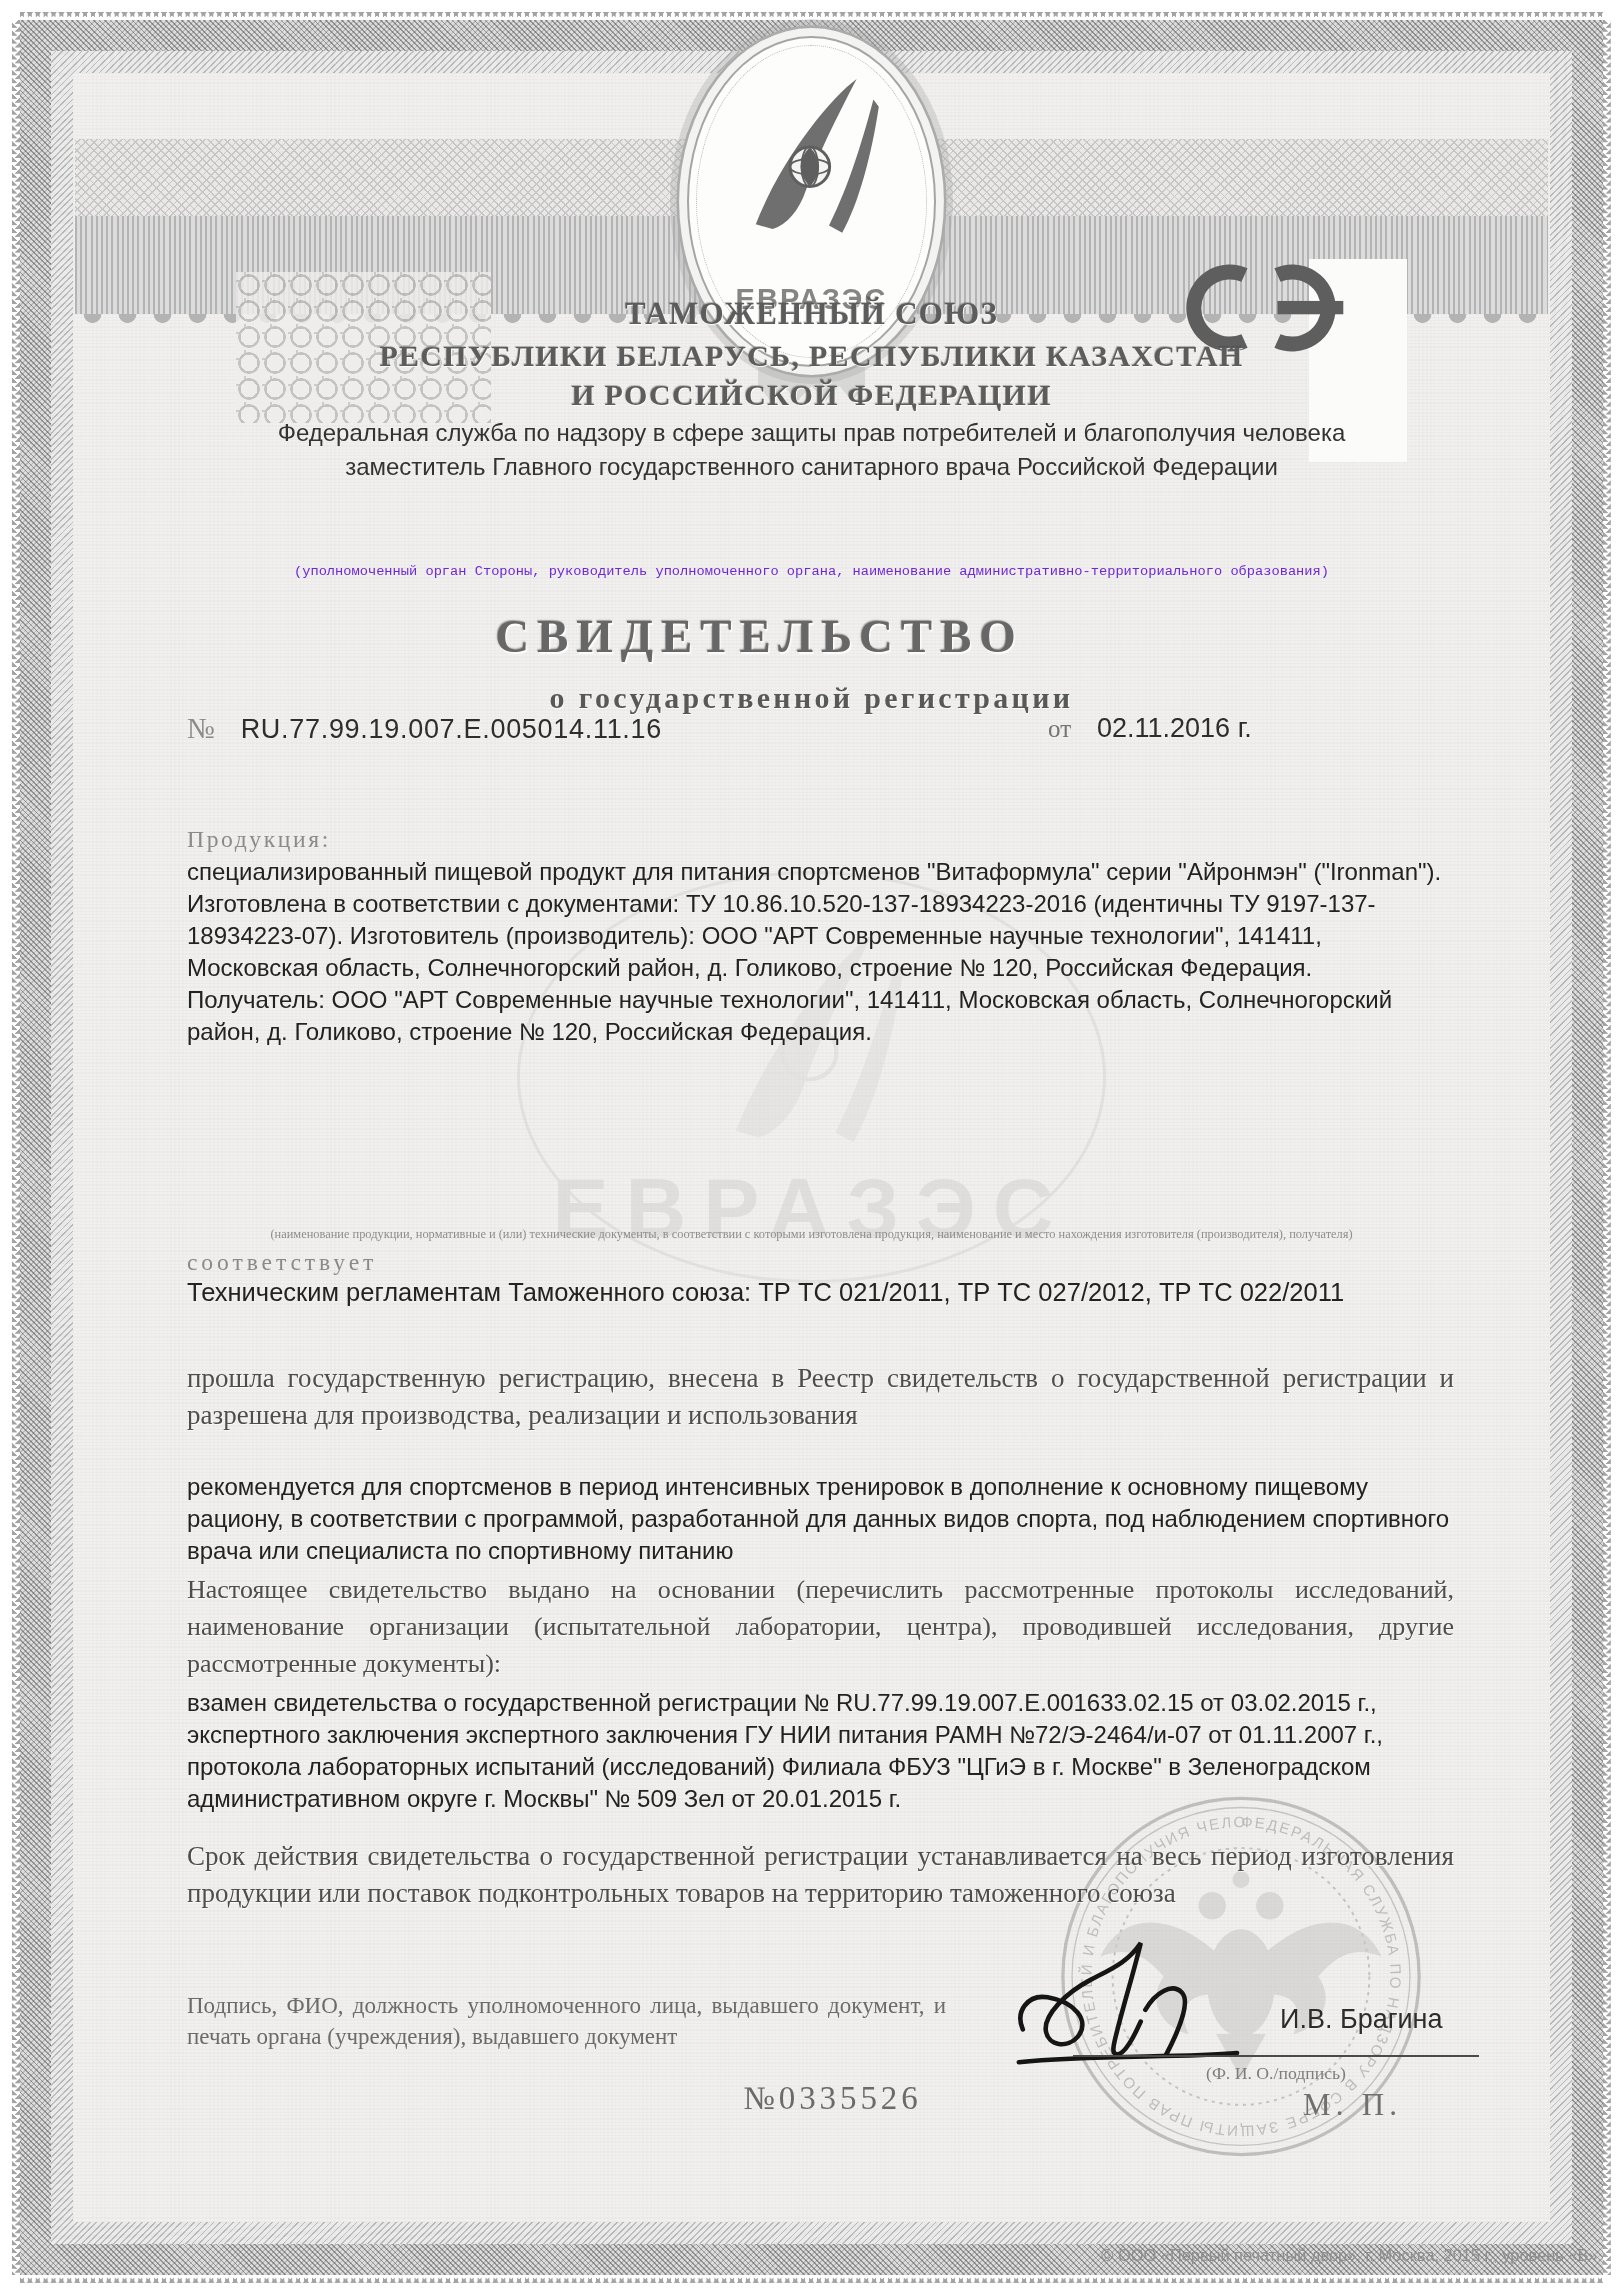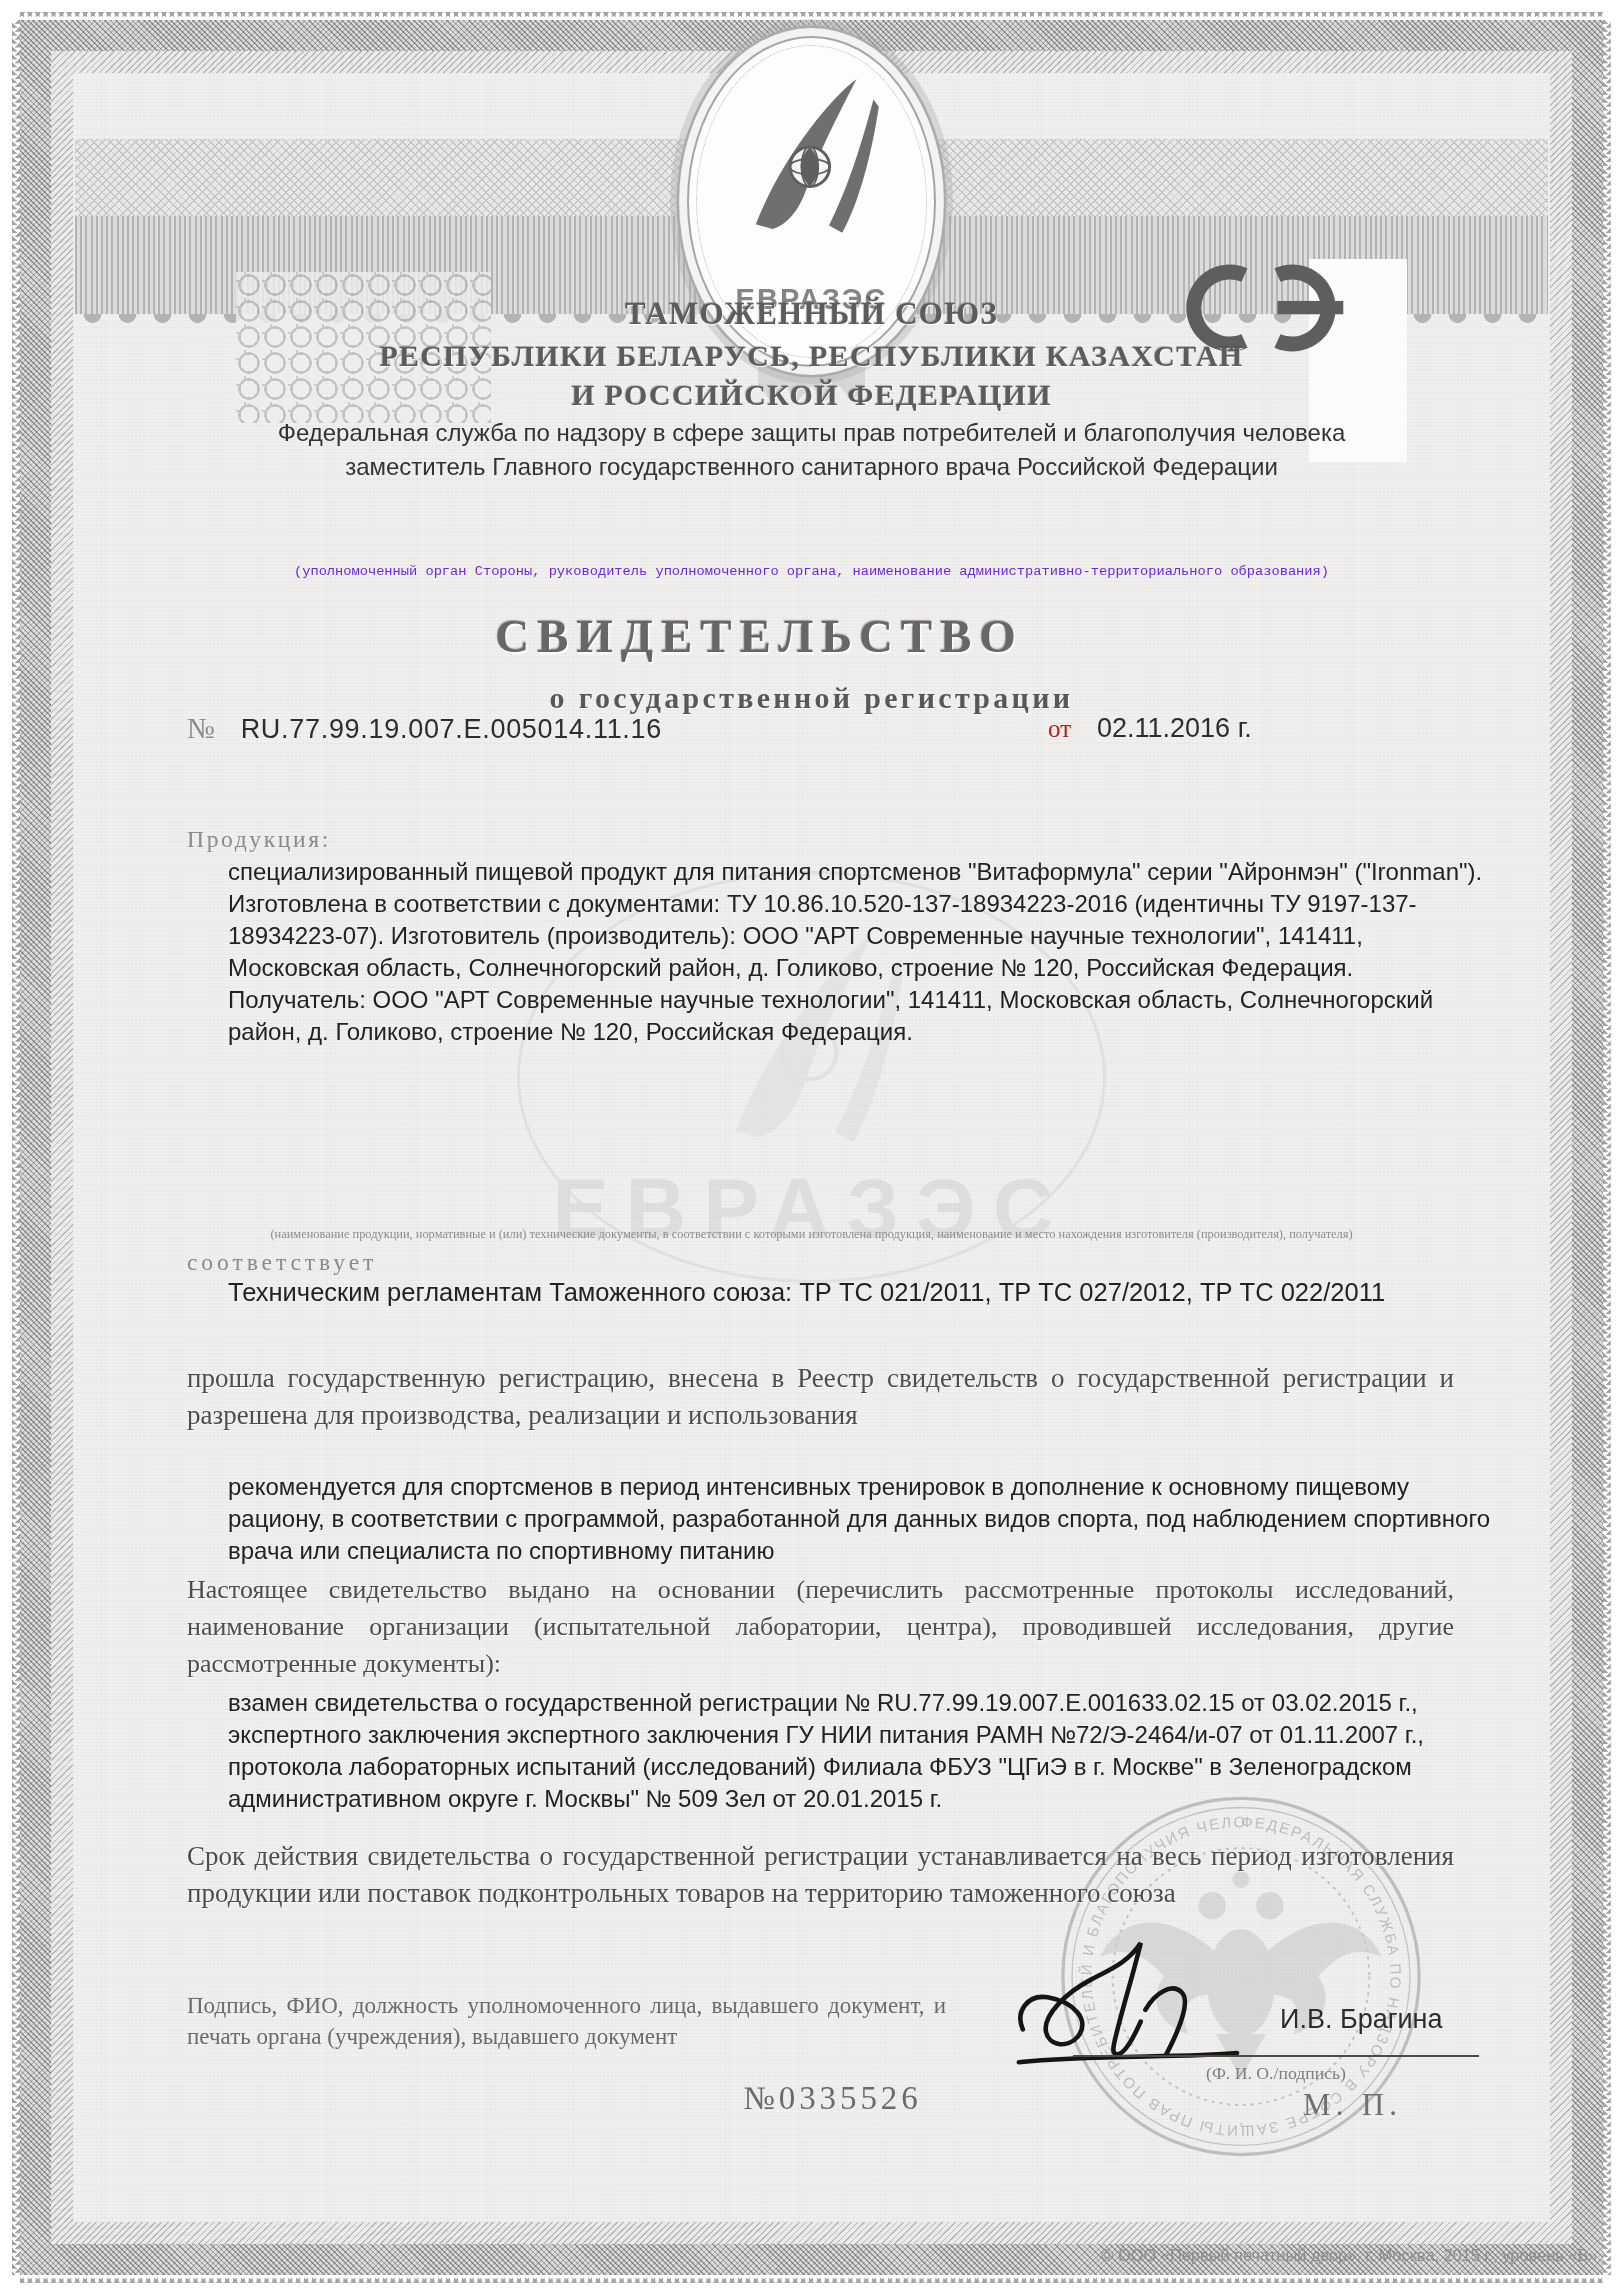--- a/index.html
+++ b/index.html
@@ -77,27 +77,27 @@
   .title-main { position:absolute; left:0; width:1519px; top:609px; text-align:center; z-index:7;
     font-family:"Liberation Serif","DejaVu Serif",serif; font-weight:bold; font-size:47px; color:#676767;
     letter-spacing:7.9px; text-shadow:1.3px 2px 1.3px rgba(255,255,255,.95), -0.7px -1.3px 1.3px rgba(50,50,50,.45); }
   .title-sub { position:absolute; left:0; width:1623px; top:681px; text-align:center; z-index:7;
     font-family:"Liberation Serif","DejaVu Serif",serif; font-weight:bold; font-size:30px; color:#585858;
     letter-spacing:3.3px; text-shadow:0.7px 1.3px 0.7px rgba(255,255,255,.9); }
   
   .reg-line { position:absolute; left:187px; top:712px; width:1263px; z-index:7; }
   .reg-prefix { font-family:"Liberation Serif","DejaVu Serif",serif; font-size:29px; color:#8b8b8b; margin-right:26px; }
   .reg-number { font-size:27px; color:#2d2d2d; letter-spacing:0.7px; }
-  .reg-date-prefix { font-family:"Liberation Serif","DejaVu Serif",serif; font-size:25px; color:#b91c1c;
+  .reg-date-prefix { font-family:"Liberation Serif","DejaVu Serif",serif; font-size:25px; color:#737373;
     position:absolute; left:861px; top:2.6px; }
   .reg-date { font-size:27px; color:#2d2d2d; position:absolute; left:910px; top:1.3px; }
   
   .lbl-gray { position:absolute; left:187px; z-index:7; font-family:"Liberation Serif","DejaVu Serif",serif;
     font-size:23.6px; color:#8a8a8a; letter-spacing:2.6px; }
-  .sans-par { position:absolute; left:187px; width:1267px; z-index:7; font-size:24px; line-height:32px; color:#222;margin-left:41px; }
+  .sans-par { position:absolute; left:187px; width:1267px; z-index:7; font-size:24px; line-height:32px; color:#222; }
   .serif-par { position:absolute; left:187px; width:1267px; z-index:7;
     font-family:"Liberation Serif","DejaVu Serif",serif; font-size:27px; line-height:37px; color:#4d4d4d;
     text-align:justify; text-align-last:left; text-shadow:0.7px 0.7px 0 rgba(255,255,255,.7); }
   .cap2 { position:absolute; left:111px; width:1401px; top:1227px; z-index:7; text-align:center;
     font-family:"Liberation Serif","DejaVu Serif",serif; font-size:12.4px; color:#8d8d8d; }
   
   .watermark { position:absolute; left:517px; top:871px; width:589px; height:412px; z-index:4; opacity:.5; }
   .watermark .wm-oval { position:absolute; inset:0; border-radius:50%; border:3.3px solid #d3d3d1; }
   .watermark svg.swoosh { position:absolute; left:196px; top:39px; opacity:.55; }
   .wm-label { position:absolute; left:0; right:0; bottom:26px; text-align:center; font-weight:bold;

